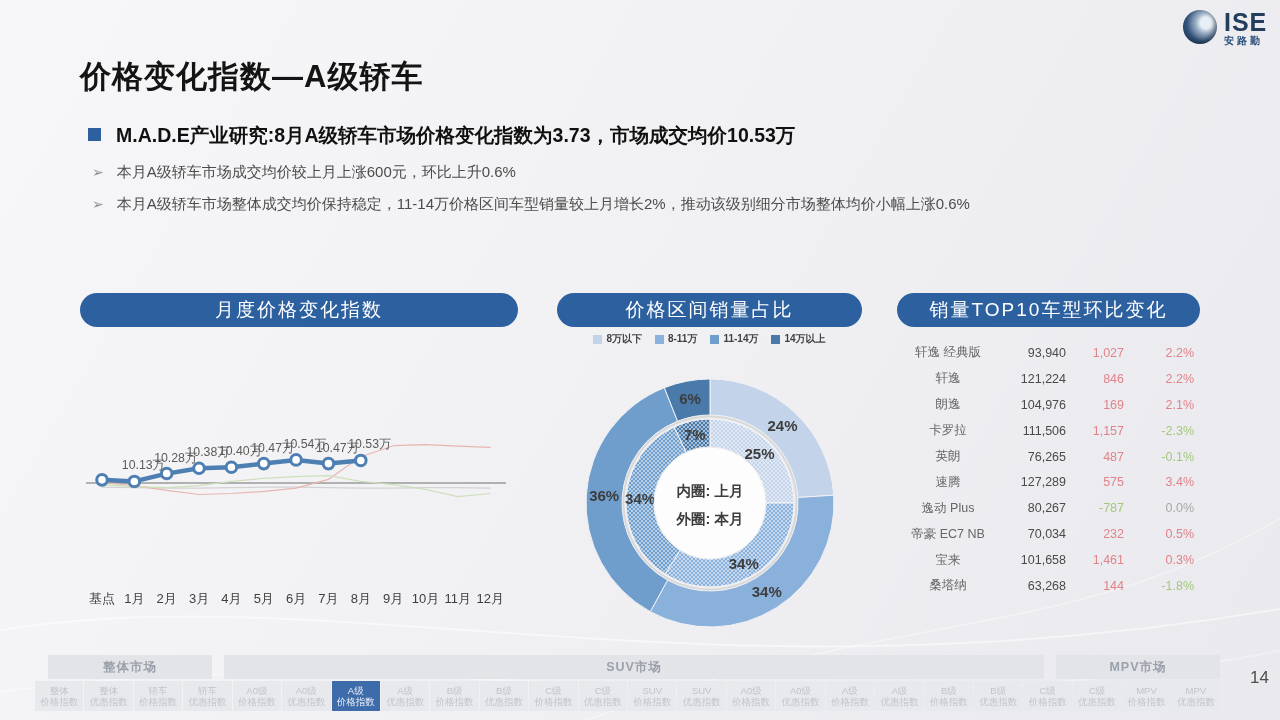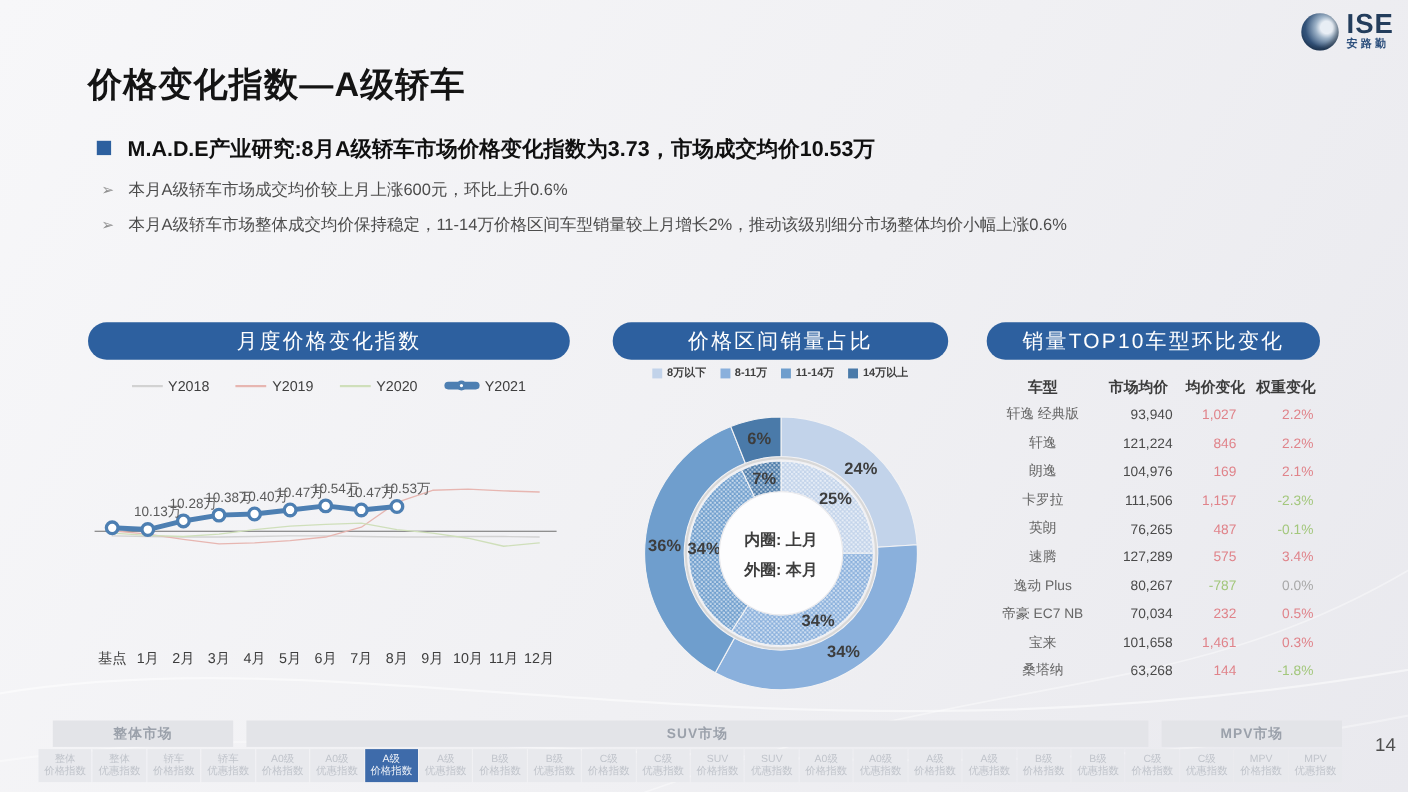--- a/index.html
+++ b/index.html
@@ -3,21 +3,21 @@
 <meta charset="utf-8">
 <style>
   html,body{margin:0;padding:0;background:#d8d8dc;}
   *{box-sizing:border-box;font-family:"Liberation Sans","DejaVu Sans",sans-serif;}
   .slide{position:relative;width:1280px;height:720px;overflow:hidden;
     background:linear-gradient(120deg,#f7f7f9 0%,#f0f0f3 55%,#e9e9ee 100%);}
   .deco{position:absolute;inset:0;pointer-events:none;z-index:0;}
   .z{position:absolute;z-index:2;}
 
   
-  .logo{left:1183px;top:10px;display:flex;align-items:flex-end;gap:7px;}
+  .logo{left:1183px;top:10px;display:flex;align-items:flex-start;gap:7px;}
   .logo-sphere{width:34px;height:34px;border-radius:50%;
     background:radial-gradient(circle at 68% 38%, #e8eef5 0 18%, #9fb4c9 32%, #33537a 62%, #1d3c60 100%);
     box-shadow:inset -2px -3px 5px rgba(0,0,0,.35);}
   .logo-txt{display:flex;flex-direction:column;line-height:1;}
   .logo-ise{font-size:25px;font-weight:800;color:#233d5c;letter-spacing:1px;}
   .logo-sub{font-size:10px;color:#2c4f7c;letter-spacing:3px;margin-top:1px;font-weight:700;}
 
   
   .page-title{left:80px;top:56px;font-size:31px;font-weight:800;color:#141414;letter-spacing:1px;}
   .bullet-main{left:88px;top:122px;display:flex;align-items:flex-start;gap:15px;width:1050px;}
@@ -115,40 +115,20 @@
       <div class="sub-bullet">
         <div class="sub-arrow">➢</div>
         <div class="sub-text">本月A级轿车市场整体成交均价保持稳定，11-14万价格区间车型销量较上月增长2%，推动该级别细分市场整体均价小幅上涨0.6%</div>
       </div>
     </div>
 
   <div class="z pill pill1">月度价格变化指数</div>
   <div class="z pill pill2">价格区间销量占比</div>
   <div class="z pill pill3">销量TOP10车型环比变化</div>
 
-  <div class="z line-legend">
-      <div class="lg-item">
-        <div class="lg-line" style="background: rgb(210, 210, 210);"></div>
-        <div>Y2018</div>
-      </div>
-      <div class="lg-item">
-        <div class="lg-line" style="background: rgb(231, 182, 177);"></div>
-        <div>Y2019</div>
-      </div>
-      <div class="lg-item">
-        <div class="lg-line" style="background: rgb(207, 223, 186);"></div>
-        <div>Y2020</div>
-      </div>
-      <div class="lg-item">
-        <div class="lg-line-em" style="background: rgb(77, 127, 178);">
-          <div class="lg-dot" style="border-color: rgb(77, 127, 178);"></div>
-        </div>
-        <div>Y2021</div>
-      </div>
-    </div>
   <svg class="z linechart-svg" width="440" height="230" viewBox="0 0 440 230">
       <line x1="8" y1="91" x2="428" y2="91" stroke="#6e6e6e" stroke-width="1"></line>
       <polyline points="24.0,95.2 56.4,95.7 88.7,96.2 121.1,96.2 153.4,95.7 185.8,95.2 218.1,95.2 250.5,95.7 282.8,96.2 315.2,96.2 347.5,95.7 379.9,95.7 412.2,96.2" fill="none" stroke="#d2d2d2" stroke-width="1.2" stroke-linejoin="round" stroke-linecap="round"></polyline>
       <polyline points="24.0,90.5 56.4,93.6 88.7,98.3 121.1,102.5 153.4,101.5 185.8,99.4 218.1,96.2 250.5,87.3 282.8,64.8 315.2,53.7 347.5,52.7 379.9,54.2 412.2,55.3" fill="none" stroke="#e7b6b1" stroke-width="1.2" stroke-linejoin="round" stroke-linecap="round"></polyline>
       <polyline points="24.0,92.6 56.4,94.7 88.7,95.7 121.1,93.6 153.4,89.4 185.8,86.3 218.1,84.7 250.5,83.6 282.8,89.4 315.2,92.6 347.5,97.3 379.9,104.6 412.2,101.5" fill="none" stroke="#cfdfba" stroke-width="1.2" stroke-linejoin="round" stroke-linecap="round"></polyline>
       <polyline points="24.0,87.8 56.4,89.4 88.7,81.6 121.1,76.3 153.4,75.2 185.8,71.6 218.1,67.9 250.5,71.6 282.8,68.4" fill="none" stroke="#4d7fb2" stroke-width="4.5" stroke-linejoin="round" stroke-linecap="round"></polyline>
       <circle cx="24" cy="87.84999999999998" r="5.3" fill="#ffffff" stroke="#4d7fb2" stroke-width="3"></circle>
       <circle cx="56.35" cy="89.42499999999994" r="5.3" fill="#ffffff" stroke="#4d7fb2" stroke-width="3"></circle>
       <circle cx="88.7" cy="81.55000000000001" r="5.3" fill="#ffffff" stroke="#4d7fb2" stroke-width="3"></circle>
       <circle cx="121.05000000000001" cy="76.29999999999994" r="5.3" fill="#ffffff" stroke="#4d7fb2" stroke-width="3"></circle>
@@ -227,26 +207,20 @@
       <text x="139.72997310224198" y="61.68582666428769" text-anchor="middle" font-size="15" font-weight="600" fill="#3d3d3d">7%</text>
       <circle cx="155" cy="125" r="86.5" fill="none" stroke="#d8d8d8" stroke-width="2"></circle>
       <circle cx="155" cy="125" r="56" fill="#fdfdfe" stroke="#e9e9ec" stroke-width="1"></circle>
     </svg>
   <div class="z donut-center">
     <div>内圈: 上月</div>
     <div>外圈: 本月</div>
   </div>
 
   <div class="z top10">
-    <div class="thead">
-      <div>车型</div>
-      <div>市场均价</div>
-      <div>均价变化</div>
-      <div>权重变化</div>
-    </div>
     <div>
         <div class="trow">
           <div class="tcell c-name">轩逸 经典版</div>
           <div class="tcell c-price">93,940</div>
           <div class="tcell c-chg pos">1,027</div>
           <div class="tcell c-wt pos">2.2%</div>
         </div>
         <div class="trow">
           <div class="tcell c-name">轩逸</div>
           <div class="tcell c-price">121,224</div>

